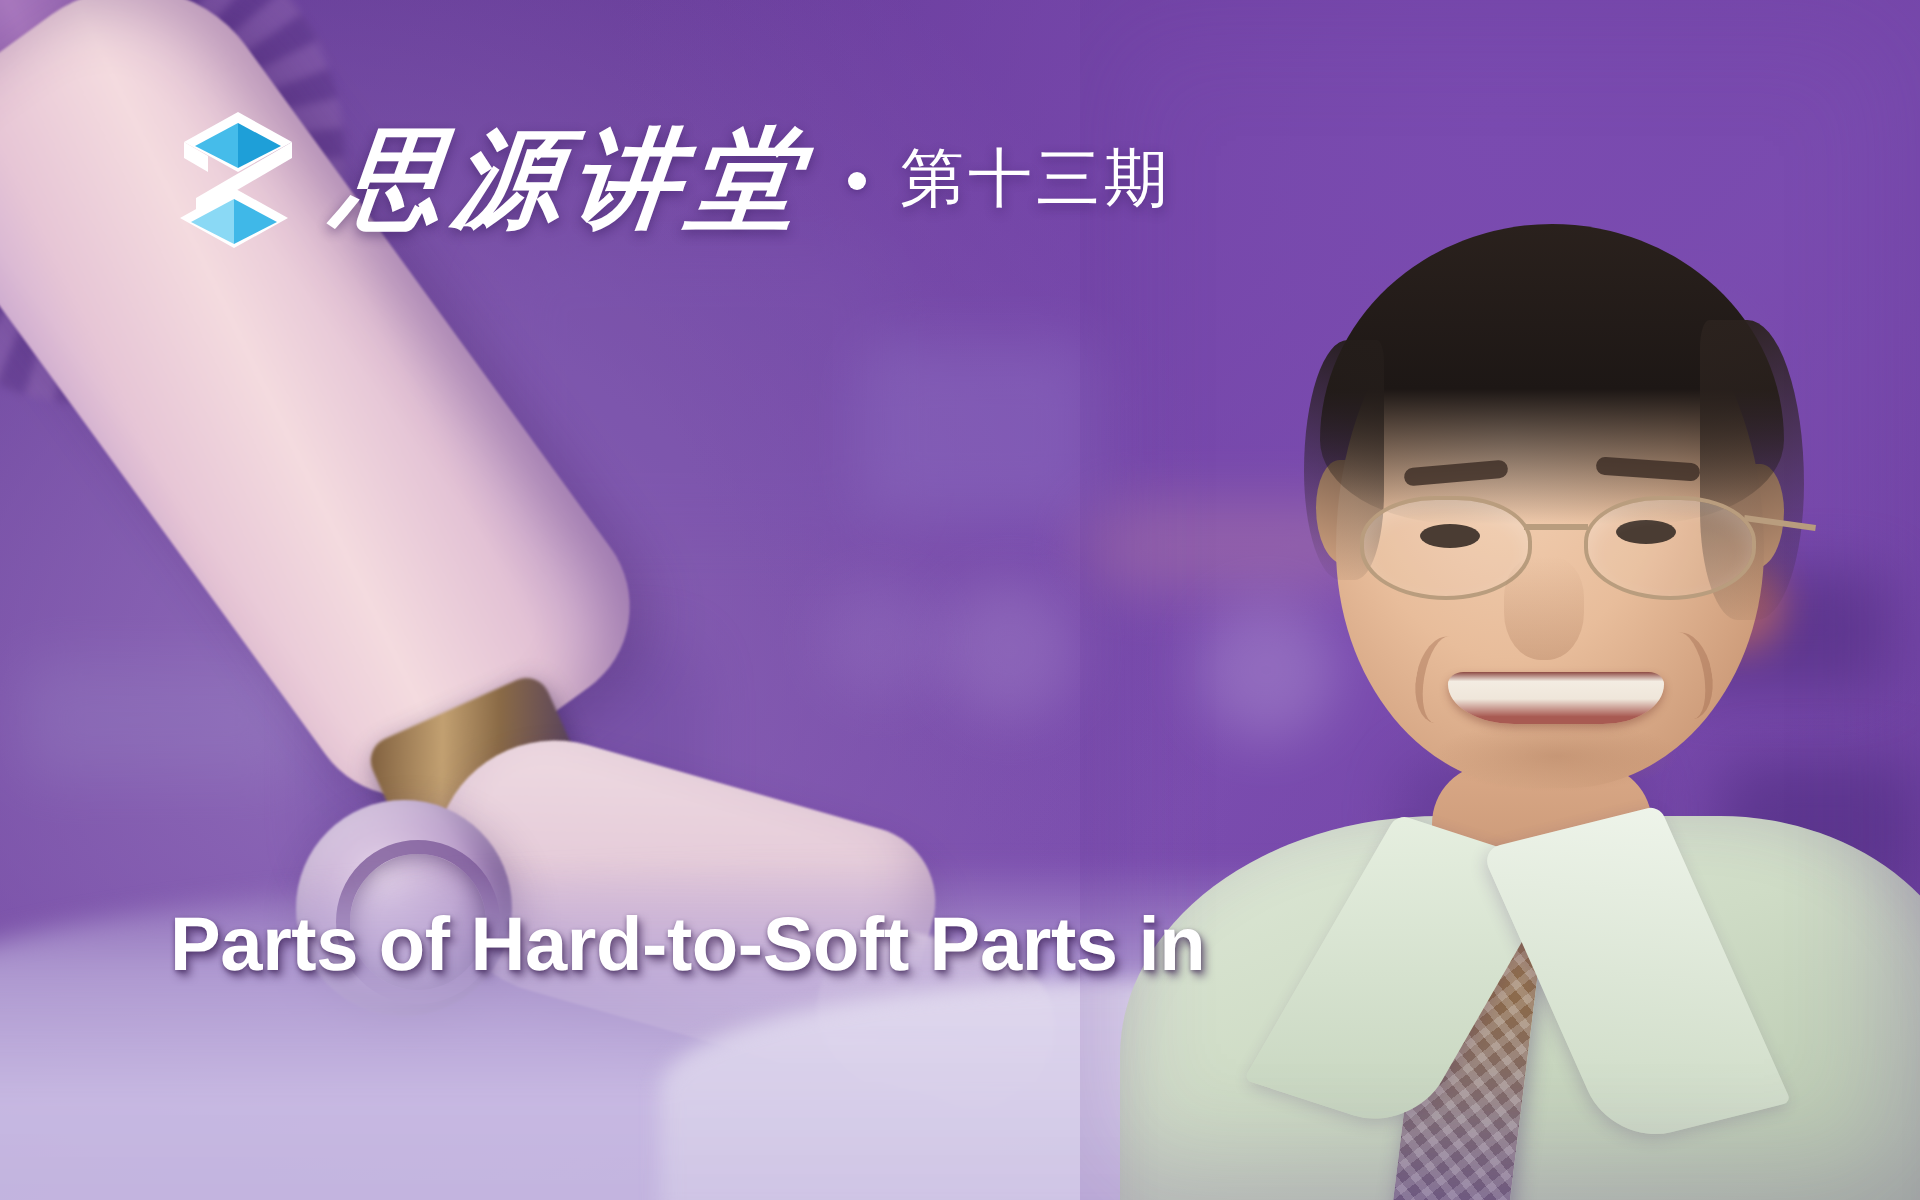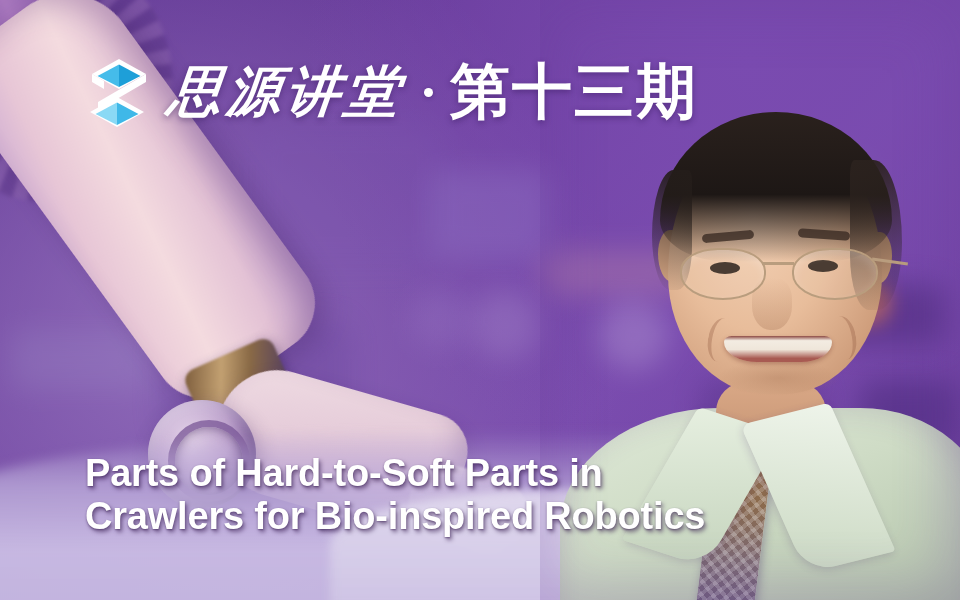--- a/index.html
+++ b/index.html
@@ -324,22 +324,22 @@
   .cn-dot {
     width: 9px; height: 9px;
     background: #fff;
     border-radius: 50%;
     margin: 0 7px 0 10px;
     flex: 0 0 auto;
     box-shadow: 0 1px 4px rgba(45,18,80,.4);
   }
   .cn-issue {
     font-family: "DejaVu Sans", sans-serif;
-    font-size: 60px;
-    font-weight: 700;
+    font-size: 32px;
+    font-weight: 400;
     color: #ffffff;
     letter-spacing: 2px;
     text-shadow: 0 2px 6px rgba(45,18,80,.45);
   }
 
   
   .title-block {
     position: absolute;
     left: 85px;
     top: 452px;
@@ -448,16 +448,15 @@
 
     <span class="cn-wrap">
       <span class="cn-brush">思源讲堂</span>
       <span class="cn-dot"></span>
       <span class="cn-issue">第十三期</span>
     </span>
   </div>
 
   <div class="title-block">
     <div class="title-line">Parts of Hard-to-Soft Parts in</div>
-    <div class="title-line">Crawlers for Bio-inspired Robotics</div>
   </div>
 
 </div>
 
 </body></html>

